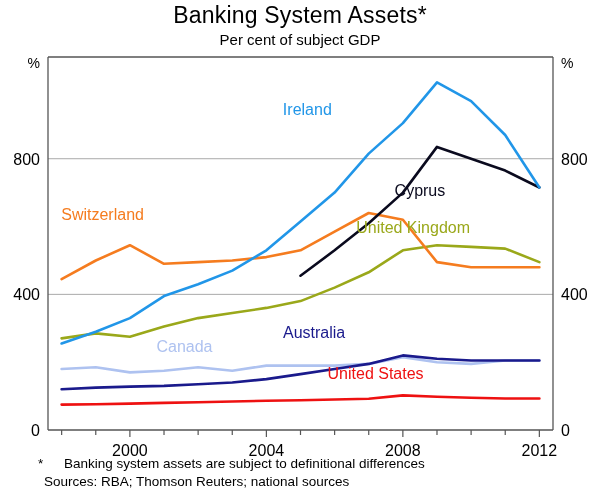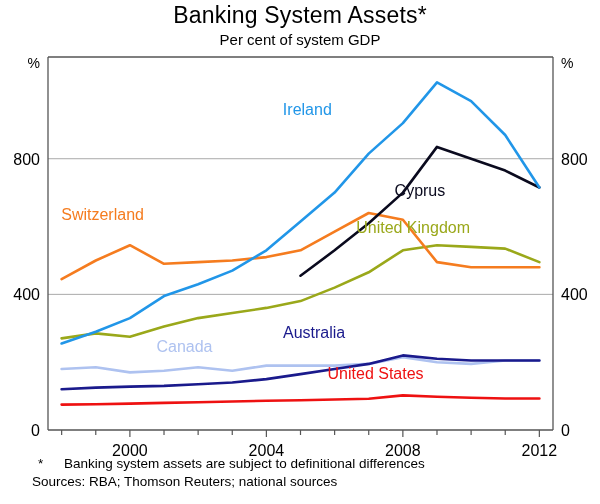--- a/index.html
+++ b/index.html
@@ -33,29 +33,29 @@
   .series-label{font-size:16px;font-weight:normal;}
 
   .footnote-wrap{
     position:absolute;left:0;top:455px;width:600px;
   }
   .footnote{
     position:relative;font-size:13.5px;line-height:17px;padding-left:38px;
   }
   .footnote .star{position:absolute;left:38px;top:0;}
   .footnote .ftext{display:block;padding-left:26px;}
-  .sources{font-size:13.5px;line-height:17px;padding-left:32px;margin-top:1px;}
+  .sources{font-size:13.5px;line-height:17px;padding-left:44px;margin-top:1px;}
 </style>
 </head>
 <body>
 
 <div id="page">
 
   <div class="title">Banking System Assets*</div>
-  <div class="subtitle">Per cent of system GDP</div>
+  <div class="subtitle">Per cent of subject GDP</div>
 
   <svg class="plot-svg" id="plot" viewBox="0 0 600 504">
       <line x1="48" x2="553" y1="294.3636363636364" y2="294.3636363636364" class="grid-line"></line>
       <line x1="48" x2="553" y1="158.72727272727275" y2="158.72727272727275" class="grid-line"></line>
       <line x1="48" y1="57" x2="48" y2="430" class="axis-line"></line>
       <line x1="553" y1="57" x2="553" y2="430" class="axis-line"></line>
       <line x1="48" y1="430" x2="553" y2="430" class="axis-line"></line>
       <line x1="48" y1="57" x2="553" y2="57" class="axis-line"></line>
       <line x1="61.64864864865159" x2="61.64864864865159" y1="430" y2="435" class="tick"></line>
       <line x1="95.77027027027279" x2="95.77027027027279" y1="430" y2="435" class="tick"></line>

